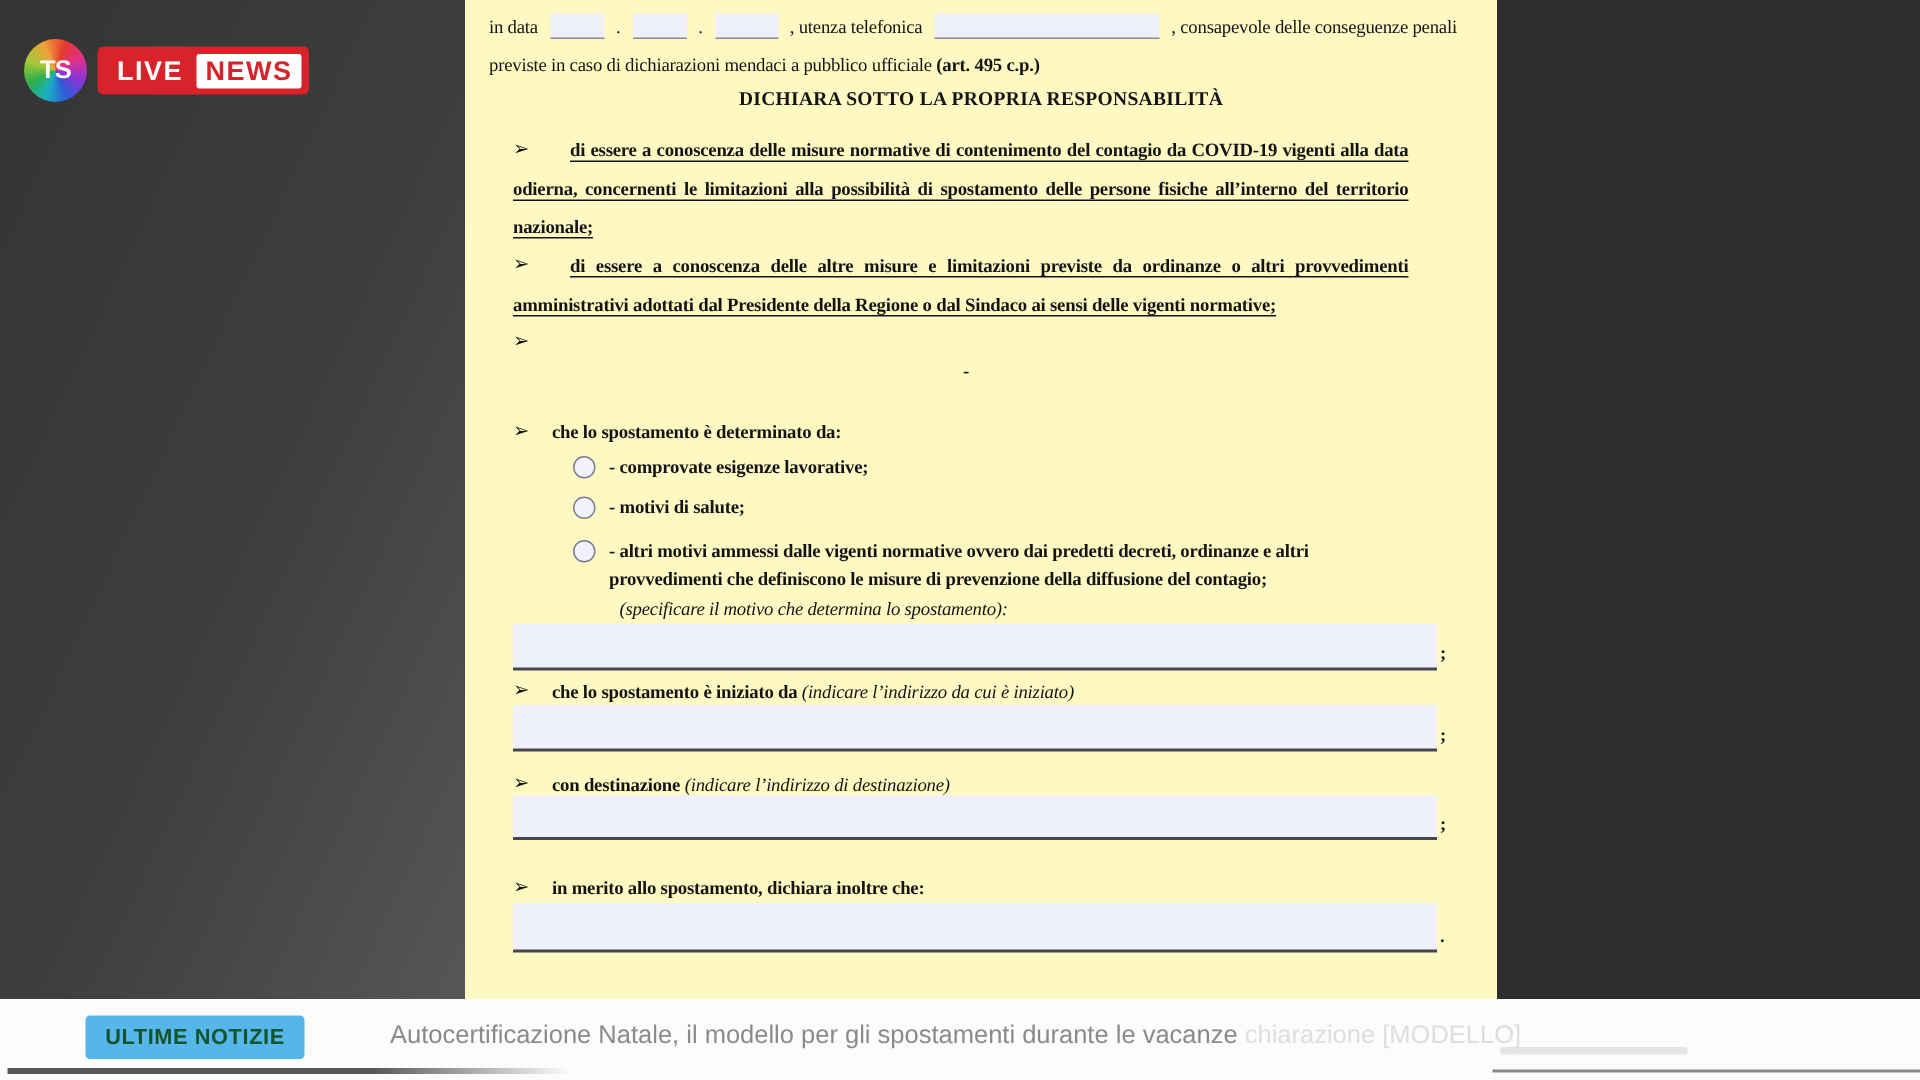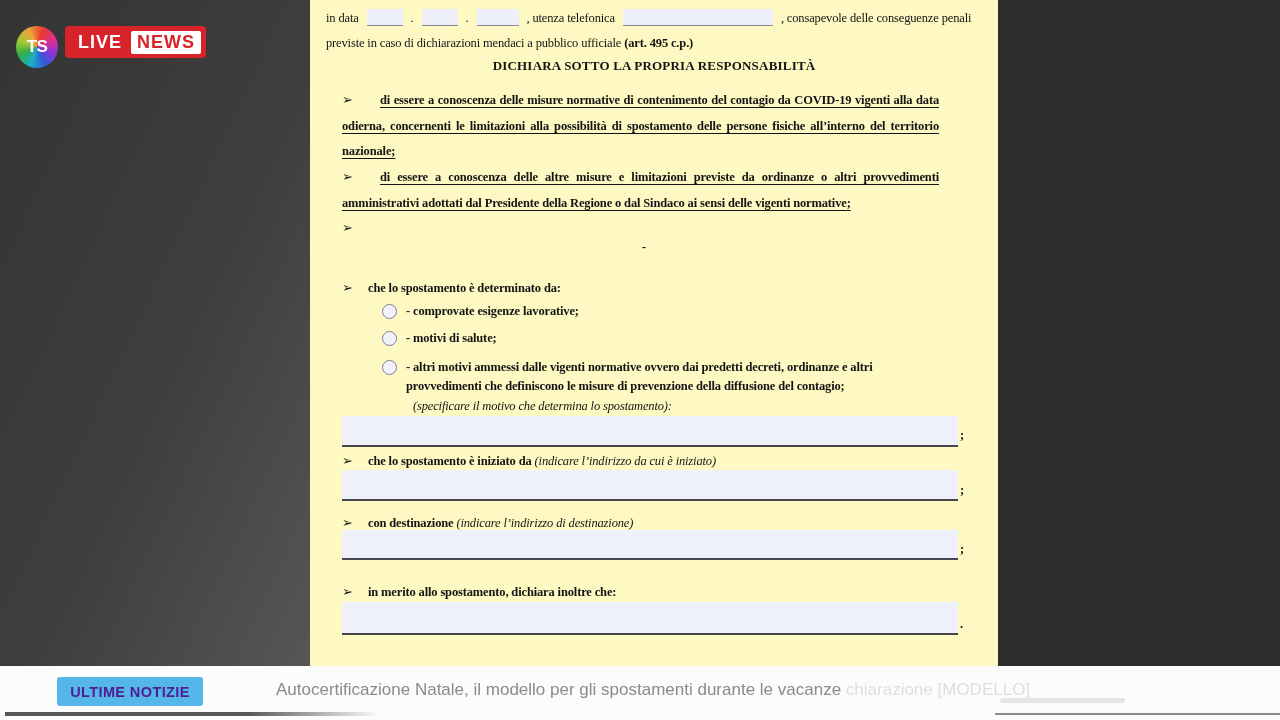--- a/index.html
+++ b/index.html
@@ -4,21 +4,21 @@
 <style>
   html,body{margin:0;padding:0;background:#1a1a1a;}
   .stage{position:relative;width:1280px;height:720px;overflow:hidden;background:#2d2d2d;font-family:"Liberation Sans",sans-serif;}
   .abs{position:absolute;}
 
   
   .panel-left{left:0;top:0;width:310px;height:666px;background:linear-gradient(115deg,#343434 0%,#3e3e3e 55%,#565656 100%);}
   .panel-right{left:998px;top:0;width:282px;height:666px;background:#2d2d2d;}
 
   
-  .logo{left:16px;top:26px;display:flex;align-items:flex-start;gap:7px;}
+  .logo{left:16px;top:26px;display:flex;align-items:center;gap:7px;}
   .logo-circle{width:42px;height:42px;border-radius:50%;display:flex;align-items:center;justify-content:center;
     background:conic-gradient(from 20deg,#e6392e,#e0308d,#8b35d8,#3058d8,#1ab0c4,#2fae49,#a6c838,#efa23a,#e6392e);
     color:#fff;font-weight:bold;font-size:17px;letter-spacing:-0.5px;}
   .logo-pill{height:32px;background:#d8232a;border-radius:4px;display:flex;align-items:center;padding:0 5px 0 13px;box-sizing:border-box;}
   .logo-live{color:#fff;font-weight:bold;font-size:18px;letter-spacing:1px;}
   .logo-news{background:#fff;color:#d8232a;font-weight:bold;font-size:18px;letter-spacing:1px;padding:1px 6px;margin-left:9px;border-radius:2px;}
 
   
   .doc{left:310px;top:0;width:688px;height:666px;background:#fef9c3;color:#141414;
     font-family:"Liberation Serif","DejaVu Serif",serif;font-size:12.5px;letter-spacing:-0.15px;}
@@ -32,22 +32,22 @@
   .brow{left:32px;padding-left:26px;font-weight:bold;line-height:16px;}
   .f-small{display:inline-block;height:16px;background:#edeffb;border-bottom:1px solid #8a8a99;vertical-align:-4px;margin:0 5px;}
   .f-big{background:#eef0fb;border-bottom:2px solid #46464e;box-sizing:border-box;cursor:text;}
   .radio-row{display:flex;align-items:center;gap:9px;font-weight:bold;}
   .radio{width:15px;height:15px;border-radius:50%;border:1.5px solid #7d7d96;background:#f1f2fc;flex:0 0 auto;box-sizing:border-box;cursor:pointer;}
   .punct{font-weight:bold;}
 
   
   .ticker{left:0;top:666px;width:1280px;height:54px;background:#fcfcfc;}
   .ticker-badge{position:absolute;left:57px;top:11px;width:146px;height:29px;background:#55b7e9;border-radius:3px;
-    color:#4c1d95;font-weight:bold;font-size:14.5px;letter-spacing:0.4px;display:flex;align-items:center;justify-content:center;}
-  .ticker-text{position:absolute;left:260px;top:14px;font-size:17px;color:#8a8a8a;white-space:nowrap;margin-left:16px;}
+    color:#14532d;font-weight:bold;font-size:14.5px;letter-spacing:0.4px;display:flex;align-items:center;justify-content:center;}
+  .ticker-text{position:absolute;left:260px;top:14px;font-size:17px;color:#8a8a8a;white-space:nowrap;}
   .ticker-ghost{color:#dedede;}
   .bar-left{position:absolute;left:5px;top:46px;width:375px;height:4px;background:linear-gradient(90deg,#585858 0%,#585858 65%,rgba(88,88,88,0) 100%);}
   .bar-right{position:absolute;left:995px;top:47px;width:285px;height:2px;background:#8a8a8a;}
   .smudge{position:absolute;left:1000px;top:32px;width:125px;height:5px;background:#dcdcdc;border-radius:2px;opacity:.7;}
 </style>
 </head>
 <body>
 
 <div class="stage">
 

